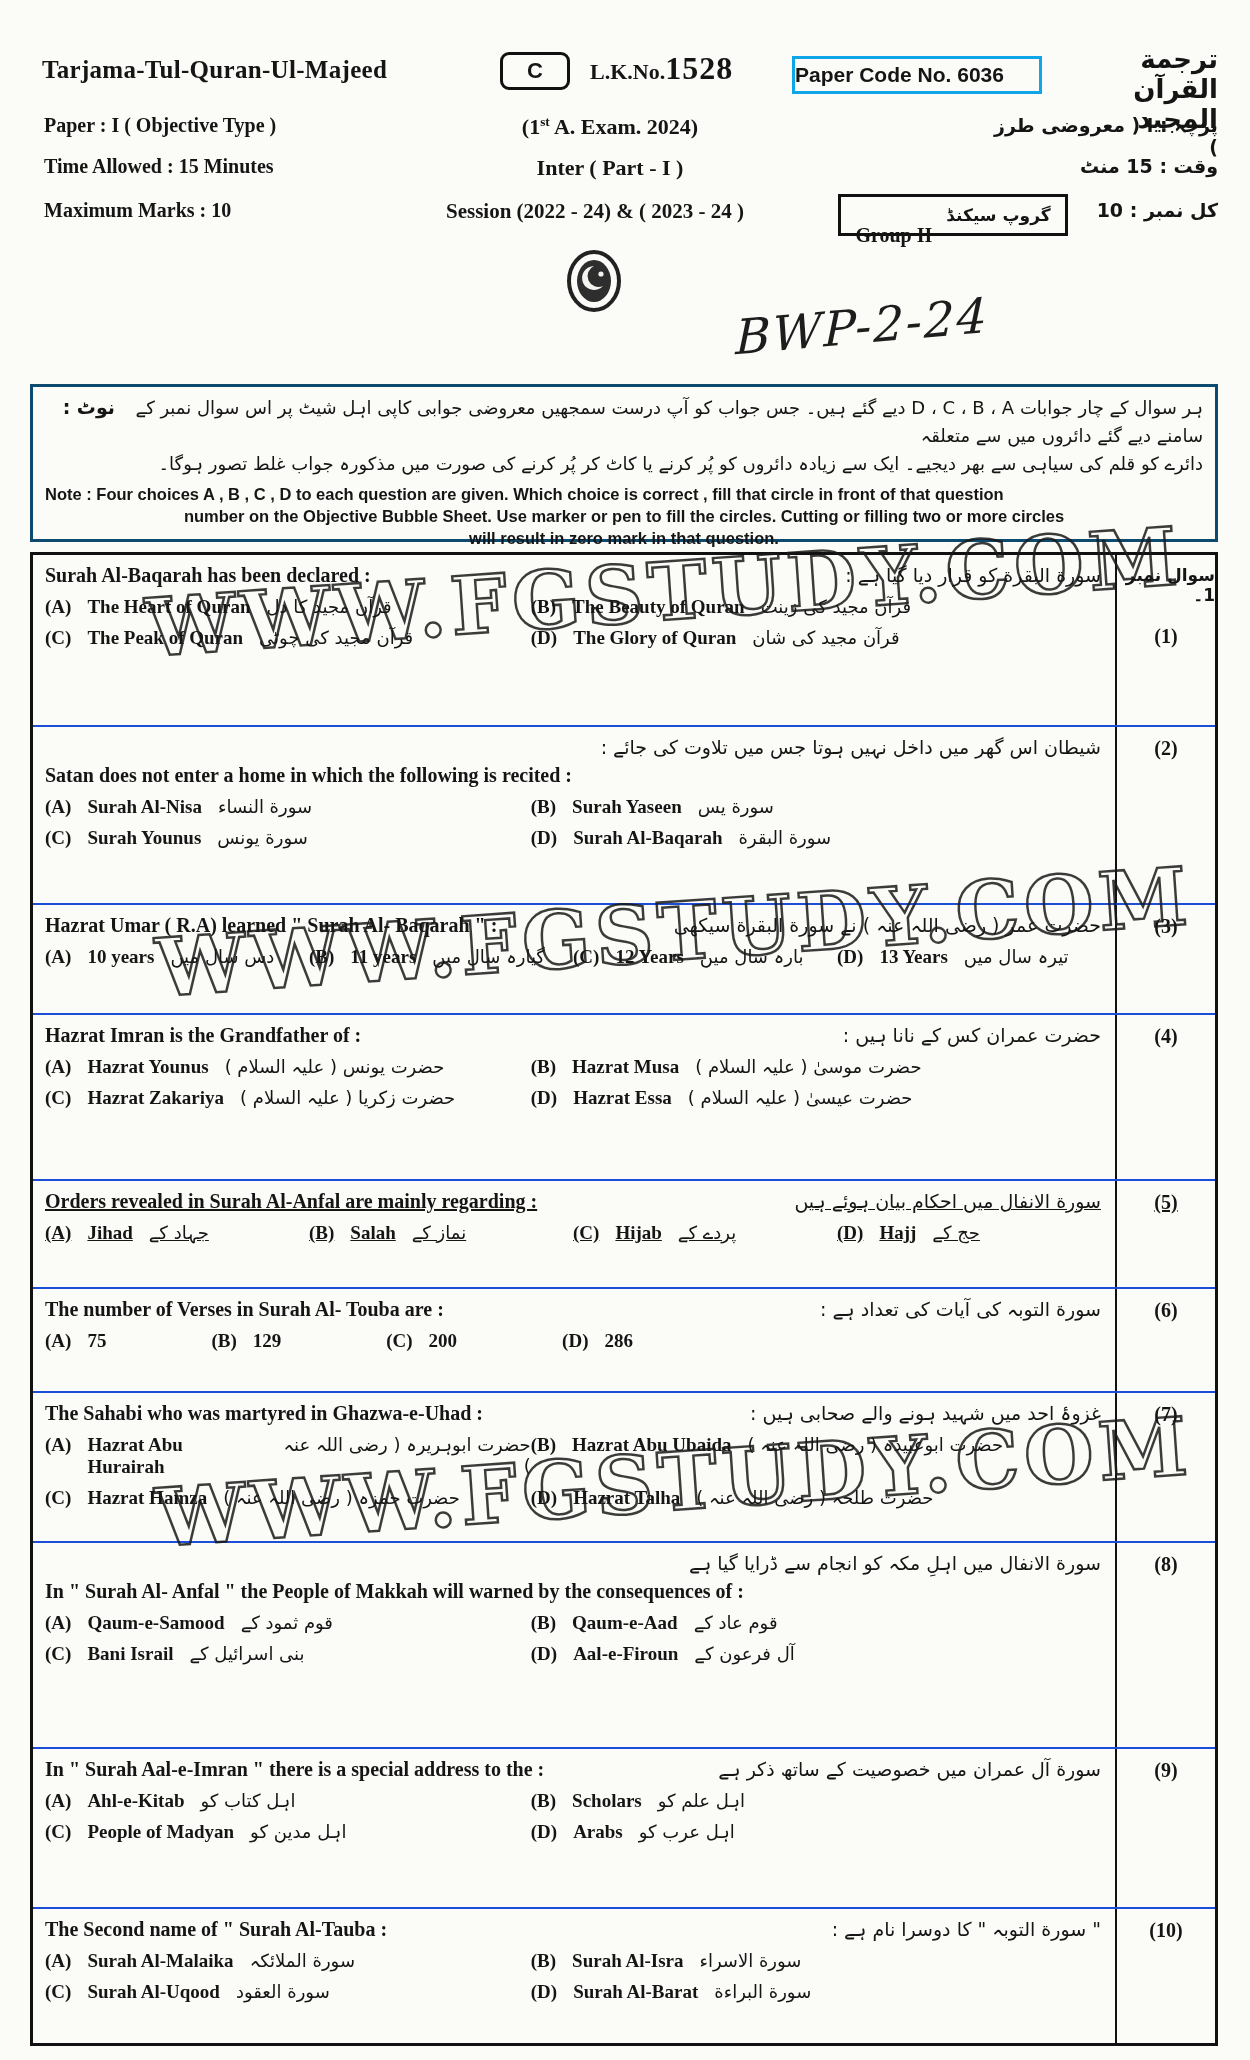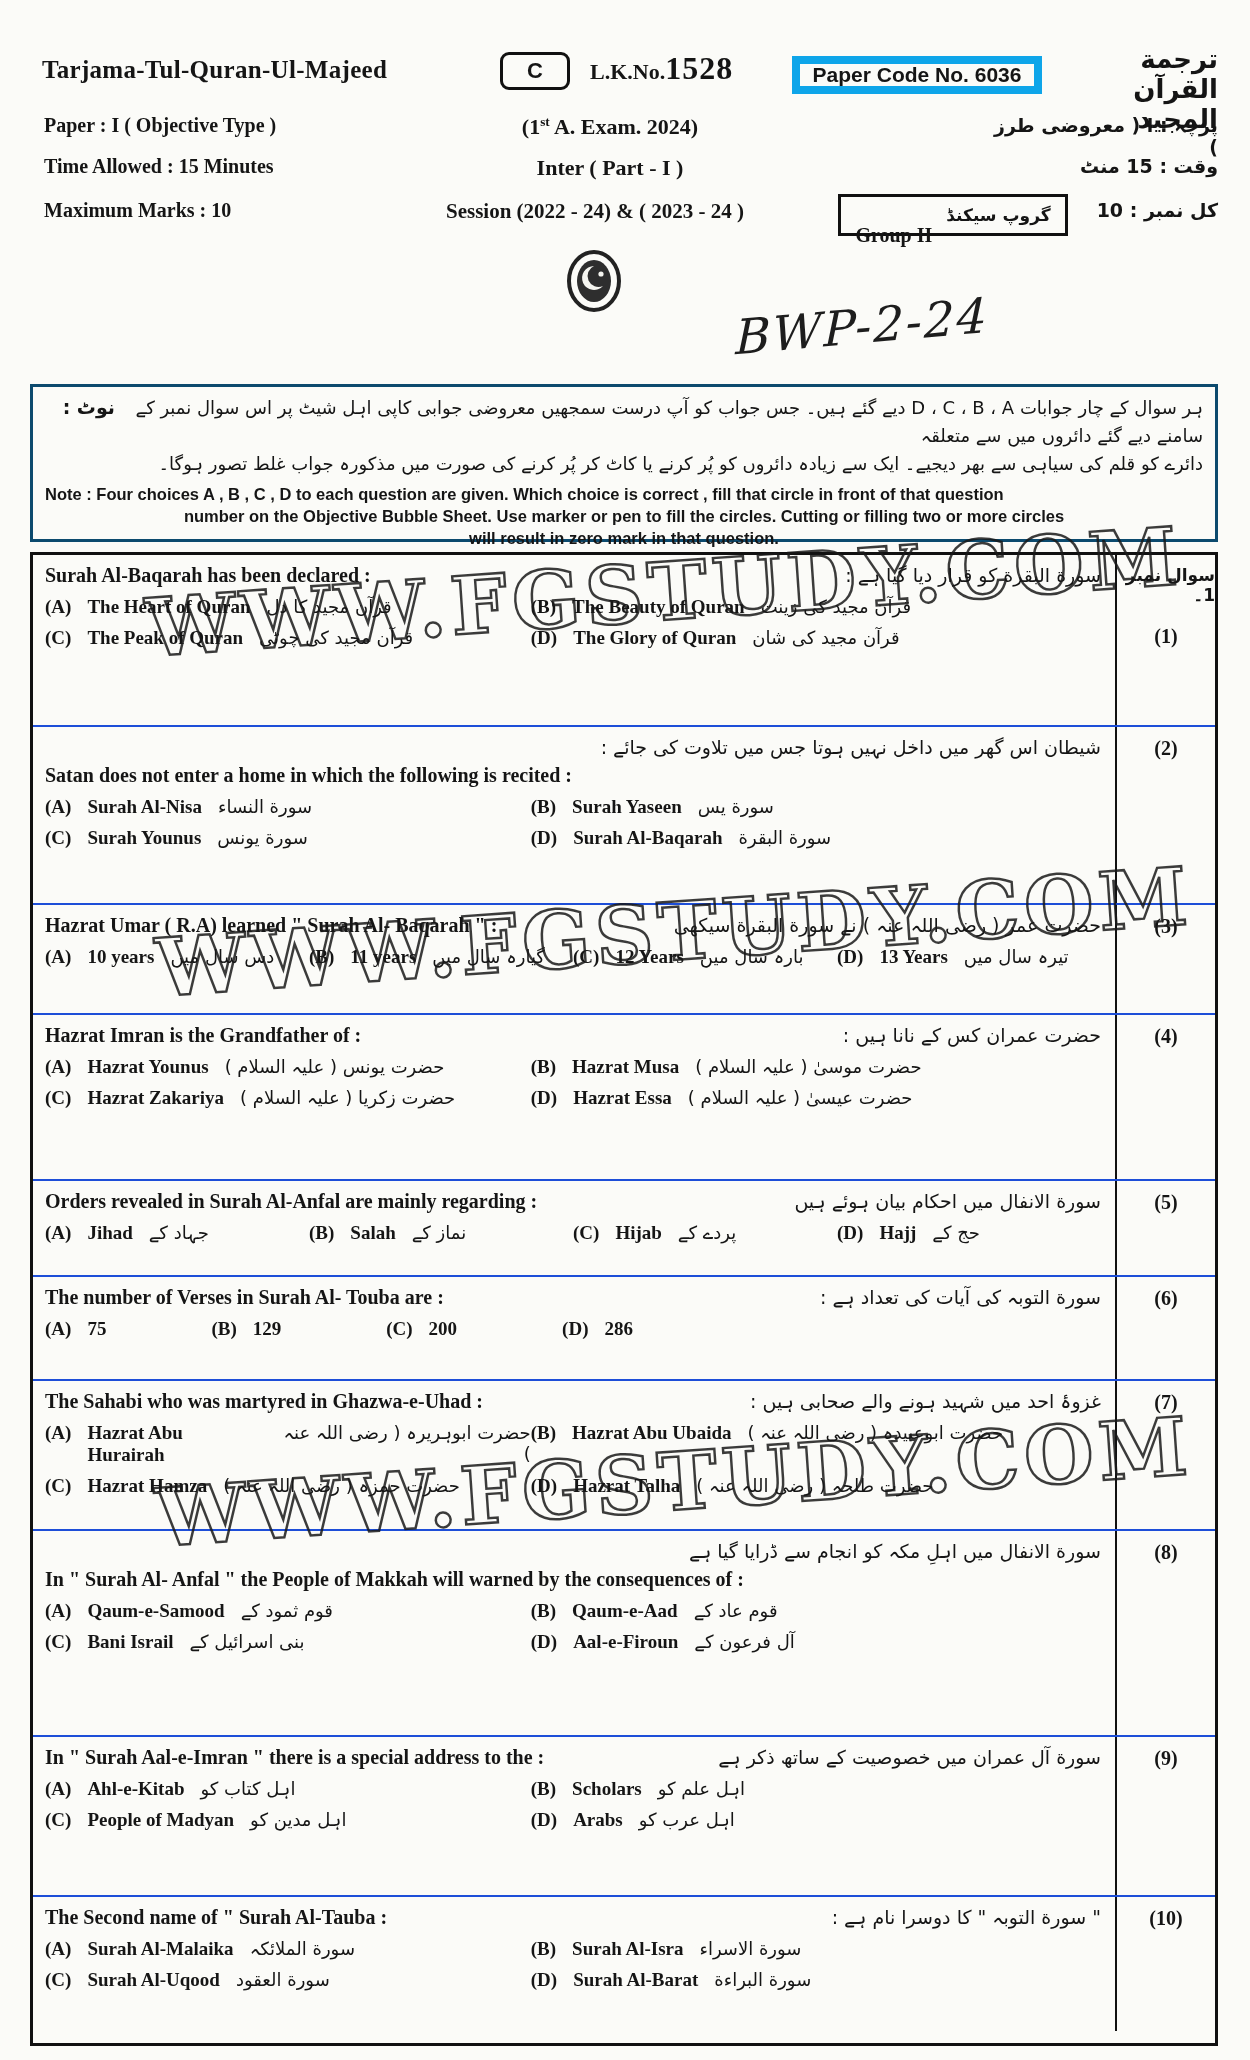--- a/index.html
+++ b/index.html
@@ -17,22 +17,22 @@
     direction:rtl; unicode-bidi:isolate;
   }
 
   
   .title { left:42px; top:56px; font-size:25px; font-weight:bold; letter-spacing:.3px; }
   .c-box { left:500px; top:52px; width:70px; height:38px; border:3px solid #111; border-radius:9px;
            display:flex; align-items:center; justify-content:center; font-size:22px; font-weight:bold;
            font-family:"Liberation Sans",sans-serif; }
   .lk   { left:590px; top:50px; font-weight:bold; }
   .lk .pre { font-size:22px; } .lk .num { font-size:32px; letter-spacing:1px; }
-  .code-box { left:792px; top:56px; width:250px; height:38px; border:8px solid #0ea5e9;
-              display:flex; align-items:center; justify-content:center;
+  .code-box { left:792px; top:56px; width:250px; height:38px; border:3px solid #0ea5e9;
+              display:flex; align-items:center; justify-content:flex-start;
               font-size:21px; font-weight:bold; font-family:"Liberation Sans",sans-serif; }
   .urdu-title { left:1048px; top:44px; width:170px; font-size:26px; font-weight:bold; text-align:right; }
 
   .hrow-left  { left:44px;  width:400px; font-size:20px; font-weight:bold; }
   .hrow-cent  { left:420px; width:380px; font-size:22px; font-weight:bold; text-align:center; }
   .hrow-right { left:980px; width:238px; font-size:19px; font-weight:bold; text-align:right; }
   .r2 { top:114px; } .r3 { top:155px; } .r4 { top:199px; }
   sup { font-size:.6em; }
   .session { left:380px; width:430px; font-size:21px; font-weight:bold; text-align:center; }
   .group-box { left:838px; top:194px; width:230px; height:42px; border:3px solid #111;
@@ -281,21 +281,21 @@
             <span class="opt-label">(D)</span>
             <span class="opt-en">Hazrat Essa</span>
             <span class="opt-ur urdu">حضرت عیسیٰ ( علیہ السلام )</span>
           </div>
         </div>
       </div>
       <div class="q-num">
         <div class="q-num-text">(4)</div>
       </div>
     </div>
-    <div class="q-row" style="height: 96px;">
+    <div class="q-row" style="height: 108px; text-decoration: underline;">
       <div class="q-main">
         <div class="q-head">
           <span class="q-en">Orders revealed in Surah Al-Anfal are mainly regarding              :</span>
           <span class="q-ur urdu">سورة الانفال میں احکام بیان ہوئے ہیں</span>
         </div>
         <div class="opt-row four">
           <div class="opt">
             <span class="opt-label">(A)</span>
             <span class="opt-en">Jihad</span>
             <span class="opt-ur urdu">جہاد کے</span>

